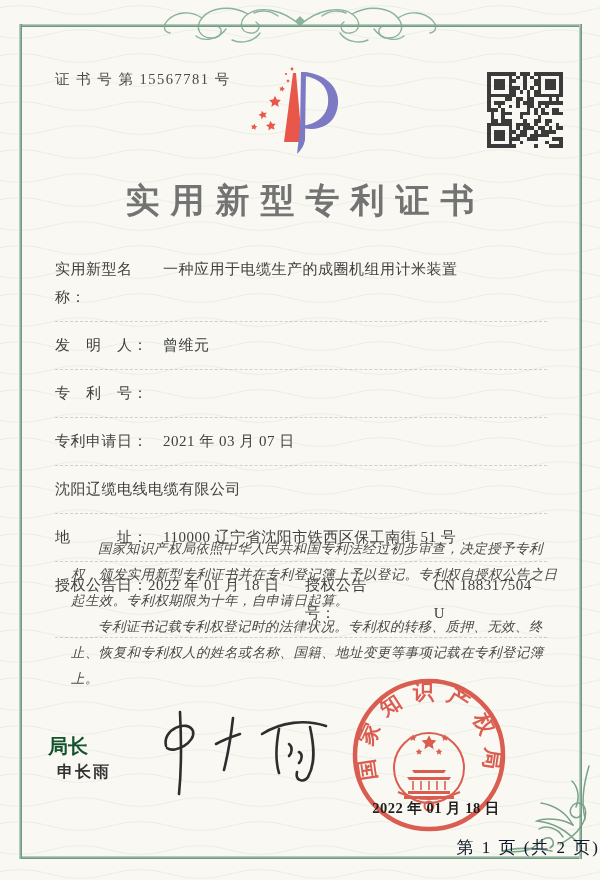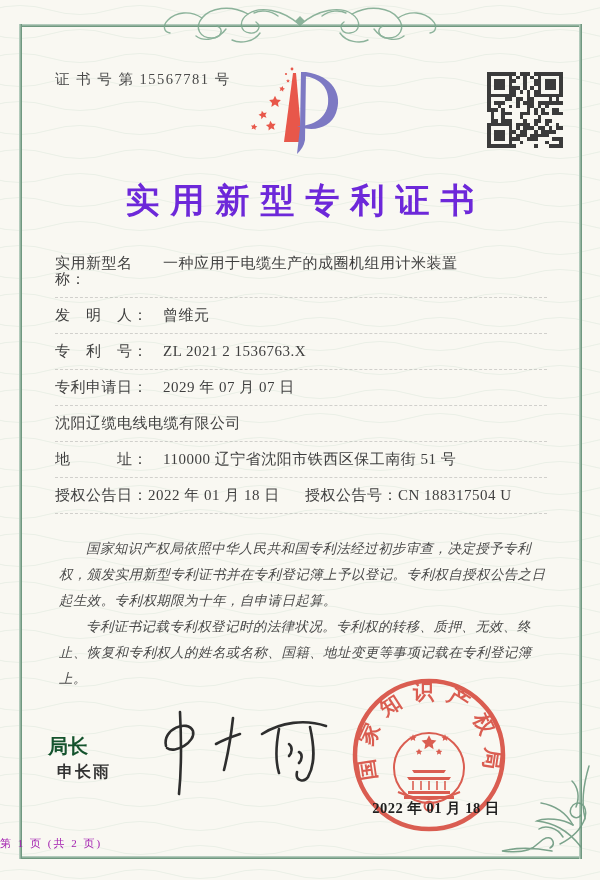--- a/index.html
+++ b/index.html
@@ -22,48 +22,48 @@
     font-size:14.5px; letter-spacing:1.5px; color:#4a4a4a; }
 
   .logo { position:absolute; left:236px; top:62px; width:124px; height:100px; z-index:3; }
 
   .qr { position:absolute; left:487px; top:72px; width:76px; height:76px; z-index:3;
     display:grid; grid-template-columns:repeat(21,1fr); grid-auto-rows:1fr; }
   .qb { background:#3b3b3b; } .qw { background:transparent; }
 
   .title { position:absolute; left:0; top:178px; width:100%; z-index:3;
     text-align:center; font-size:34px; font-weight:700; letter-spacing:11px;
-    text-indent:11px; color:#6d28d9; }
+    text-indent:11px; color:#737373; }
 
   .fields { position:absolute; left:55px; top:255px; width:492px; z-index:3; }
   .frow { display:flex; align-items:flex-start; font-size:15px; color:#3f3f3f;
-    letter-spacing:.5px; line-height:16px; padding-bottom:10px; margin-bottom:9px;
+    letter-spacing:.5px; line-height:28px; padding-bottom:10px; margin-bottom:9px;
     border-bottom:1px dashed rgba(125,125,125,.32); }
   .flabel { flex:none; width:108px; }
   .fvalue { flex:1; }
   .gleft { display:flex; width:250px; flex:none; }
-  .gright { display:flex; }
-
-  .paras { position:absolute; left:59px; top:536px; width:493px; z-index:3;
+  .gright { display:flex;gap:36px; }
+
+  .paras { position:absolute; left:71px; top:536px; width:493px; z-index:3;
     font-size:13.5px; font-style:italic; color:#4a4a4a; line-height:26px;
     letter-spacing:.4px; }
   .paras p { margin:0; text-indent:2em; }
 
   .sig-title { position:absolute; left:48px; top:733px; z-index:3;
     font-family:"Liberation Sans", sans-serif; font-size:20px; font-weight:700; color:#14532d; }
   .sig-name  { position:absolute; left:57px; top:762px; z-index:3;
     font-family:Liberation Sans, sans-serif; font-size:16px; font-weight:700; color:#333; letter-spacing:2px; }
   .sig-draw { position:absolute; left:138px; top:702px; width:215px; height:105px; z-index:3; }
 
   .seal { position:absolute; left:350px; top:676px; width:158px; height:158px; z-index:2; opacity:.93; }
   .seal-date { position:absolute; left:356px; top:799px; width:160px; z-index:3;
     text-align:center; font-size:14.5px; font-weight:700; color:#1f1f1f; letter-spacing:.5px; }
 
   .footer { position:absolute; left:0; top:836px; width:100%; z-index:3;
-    text-align:left; font-size:11px; color:#a21caf; letter-spacing:2px; }
+    text-align:right; font-size:17px; color:#0f172a; letter-spacing:2px; }
 
   .orn-top { position:absolute; left:110px; top:2px; width:380px; height:46px; z-index:2; }
   .orn-corner { position:absolute; left:492px; top:758px; width:102px; height:100px; z-index:2; }
 </style>
 </head>
 <body>
 
 <div class="page">
 
   <svg id="waves" width="600" height="880" viewBox="0 0 600 880" xmlns="http://www.w3.org/2000/svg">
@@ -612,25 +612,24 @@
     <div class="frow">
       <span class="flabel">实用新型名称：</span>
       <span class="fvalue">一种应用于电缆生产的成圈机组用计米装置</span>
     </div>
     <div class="frow">
       <span class="flabel">发　明　人：</span>
       <span class="fvalue">曾维元</span>
     </div>
     <div class="frow">
       <span class="flabel">专　利　号：</span>
-      <span class="fvalue">ZL 2021 2 1536763.X</span>
     </div>
     <div class="frow">
       <span class="flabel">专利申请日：</span>
-      <span class="fvalue">2029 年 07 月 07 日</span>
+      <span class="fvalue">2021 年 03 月 07 日</span>
     </div>
     <div class="frow">
       <span class="fvalue">沈阳辽缆电线电缆有限公司</span>
     </div>
     <div class="frow">
       <span class="flabel">地　　　址：</span>
       <span class="fvalue">110000 辽宁省沈阳市铁西区保工南街 51 号</span>
     </div>
     <div class="frow">
       <span class="gleft">

